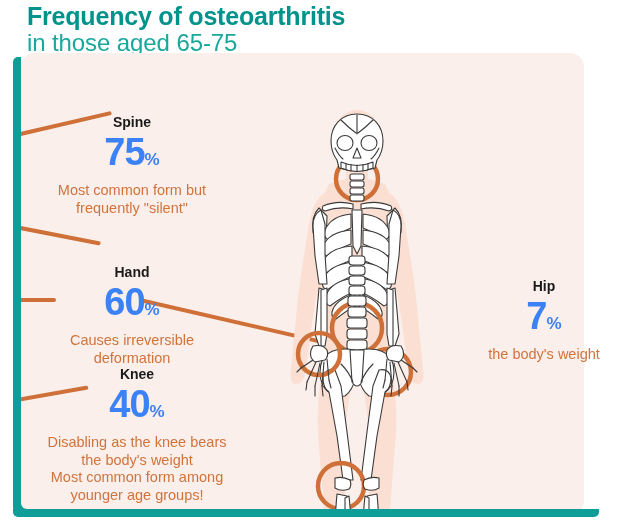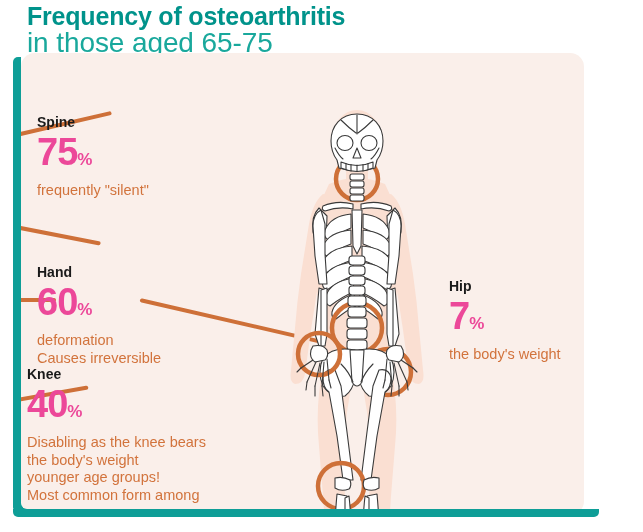--- a/index.html
+++ b/index.html
@@ -11,21 +11,21 @@
   }
   #root{position:relative;width:643px;height:532px;margin-left:13px;}
 
   
   #title-block{position:absolute;left:14px;top:2px;width:500px;}
   #title-main{
     font-size:25px;font-weight:bold;color:#00938B;
     letter-spacing:-0.2px;line-height:28px;white-space:nowrap;
   }
   #title-sub{
-    font-size:28px;font-weight:normal;color:#19A89C;
+    font-size:24px;font-weight:normal;color:#19A89C;
     letter-spacing:-0.1px;line-height:26px;white-space:nowrap;
   }
 
   
   #card{
     position:absolute;left:8px;top:53px;width:563px;height:462px;
     background:#FAEFEA;
     border-radius:14px;
     overflow:hidden;
   }
@@ -44,27 +44,27 @@
   }
 
   
   #figure{position:absolute;left:236px;top:53px;width:200px;height:462px;}
   #figure svg{display:block;}
 
   
   .leader{position:absolute;background:#CE7038;transform-origin:0 50%;height:4px;border-radius:2px;}
 
   
-  .stat{position:absolute;text-align:left;}
+  .stat{position:absolute;text-align:center;}
   .stat-label{
     font-size:14px;font-weight:bold;color:#1A1A1A;
     line-height:17px;margin-bottom:1px;
   }
   .stat-value{
-    color:#ec4899;font-weight:bold;font-size:38px;line-height:40px;
+    color:#3b82f6;font-weight:bold;font-size:38px;line-height:40px;
     letter-spacing:-1px;
   }
   .stat-pct{font-size:17px;font-weight:bold;letter-spacing:0;}
   .stat-desc{
     color:#D2733C;font-size:14.5px;line-height:17.5px;margin-top:2px;
   }
   .stat-desc div{white-space:nowrap;}
 
   #stat-spine{left:24px;top:114px;width:190px;}
   #stat-hand{left:24px;top:264px;width:190px;}
@@ -271,41 +271,42 @@
   </div>
 
   <div id="border-left"></div>
   <div id="border-bottom"></div>
   <div id="border-corner"></div>
 
   <div class="stat" id="stat-spine">
     <div class="stat-label">Spine</div>
     <div class="stat-value"><span>75</span><span class="stat-pct">%</span></div>
     <div class="stat-desc">
+      <div>Most common form but</div>
       <div>frequently "silent"</div>
     </div>
   </div>
 
   <div class="stat" id="stat-hand">
     <div class="stat-label">Hand</div>
     <div class="stat-value"><span>60</span><span class="stat-pct">%</span></div>
     <div class="stat-desc">
+      <div>Causes irreversible</div>
       <div>deformation</div>
-      <div>Causes irreversible</div>
     </div>
   </div>
 
   <div class="stat" id="stat-knee">
     <div class="stat-label">Knee</div>
     <div class="stat-value"><span>40</span><span class="stat-pct">%</span></div>
     <div class="stat-desc">
       <div>Disabling as the knee bears</div>
       <div>the body's weight</div>
+      <div>Most common form among</div>
       <div>younger age groups!</div>
-      <div>Most common form among</div>
     </div>
   </div>
 
   <div class="stat" id="stat-hip">
     <div class="stat-label">Hip</div>
     <div class="stat-value"><span>7</span><span class="stat-pct">%</span></div>
     <div class="stat-desc">
       <div>the body's weight</div>
     </div>
   </div>

